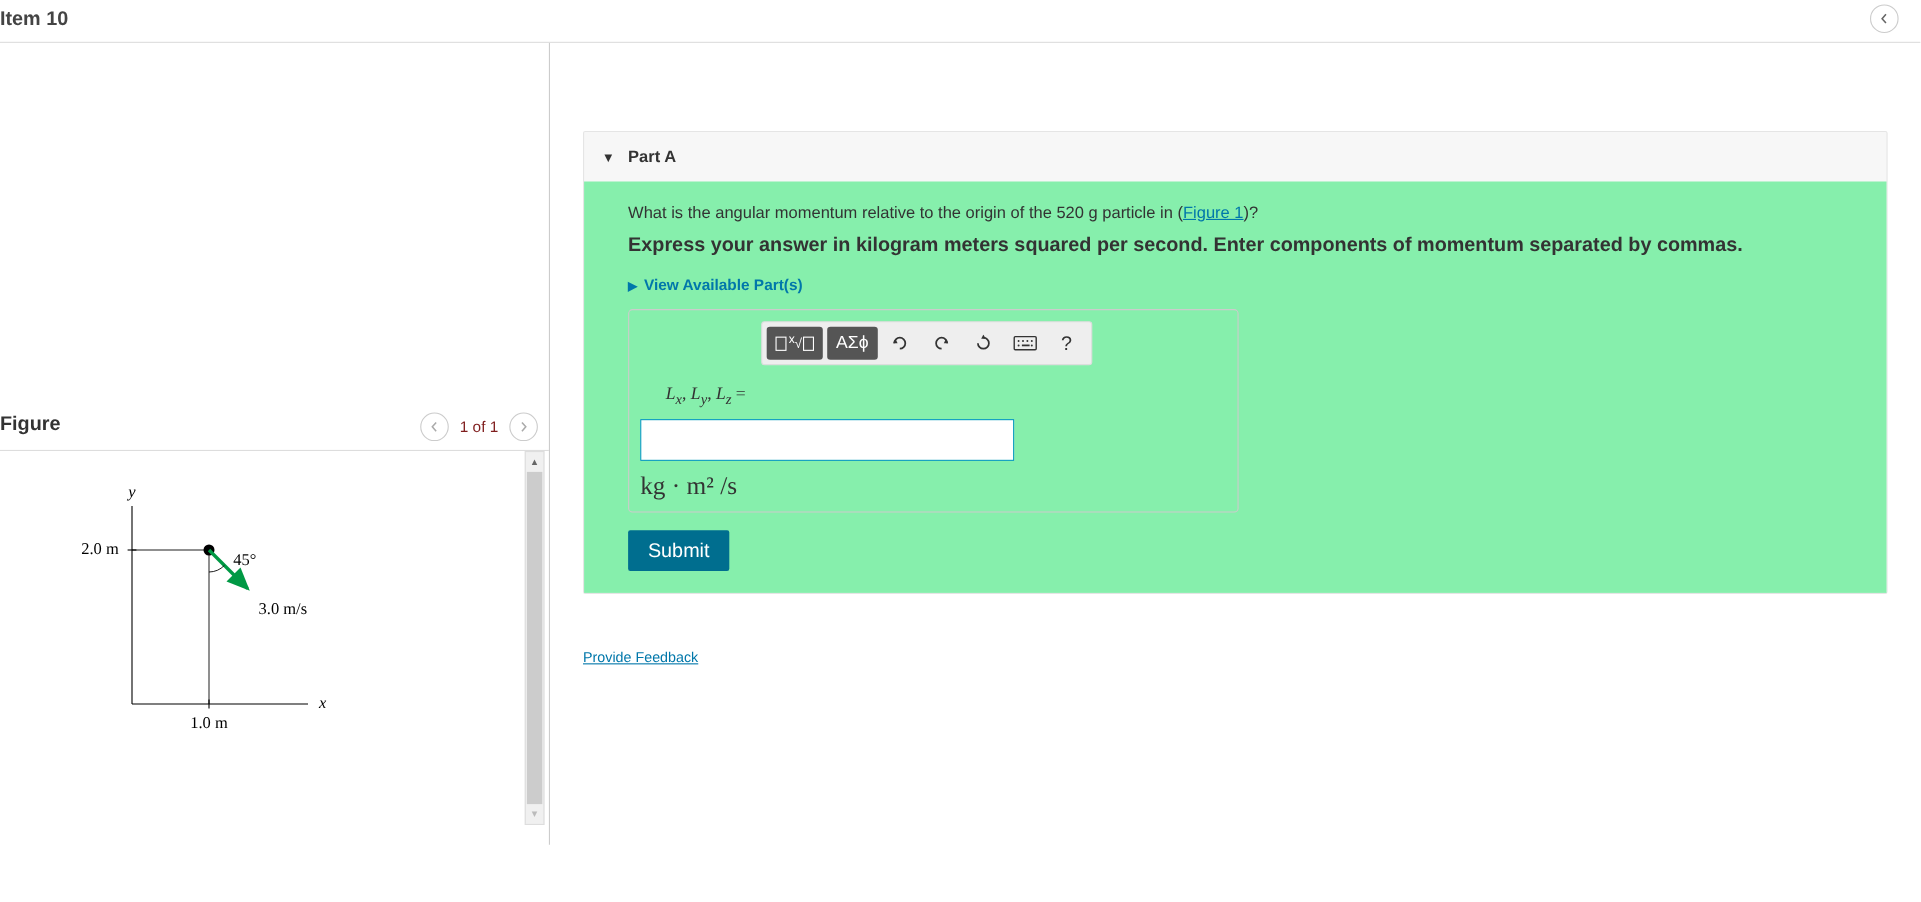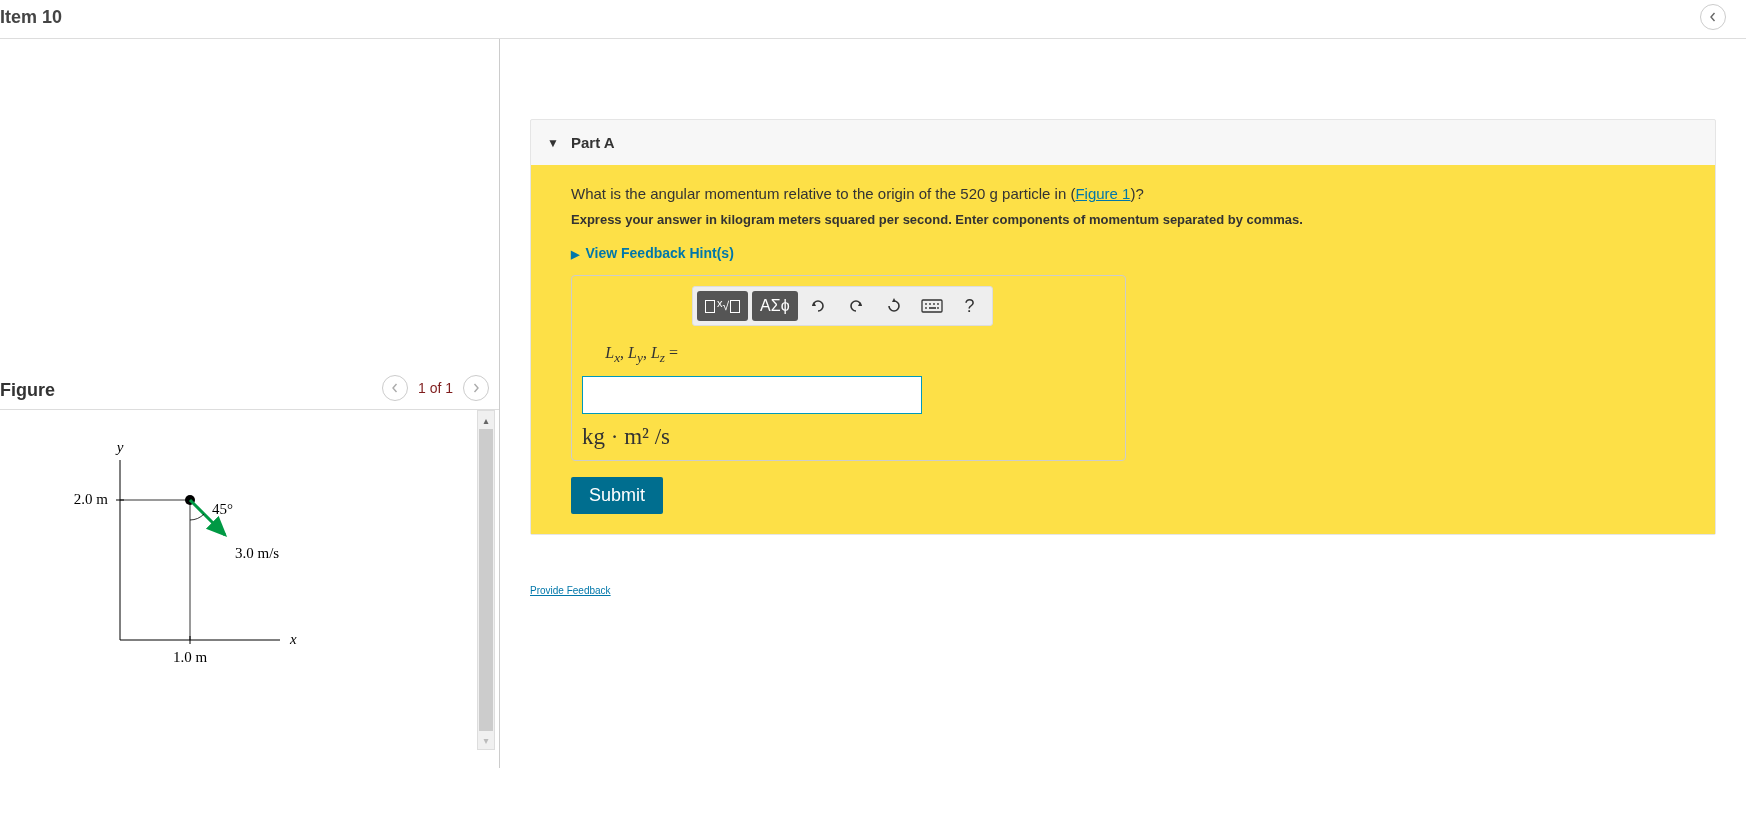--- a/index.html
+++ b/index.html
@@ -49,21 +49,21 @@
     border-right: 1px solid #ccc;
     position: relative;
   }
   .right-panel {
     flex: 1;
     padding: 80px 30px 20px 30px;
   }
   .figure-header {
     display: flex;
     justify-content: space-between;
-    align-items: flex-end;
+    align-items: flex-start;
     padding: 0 10px 8px 0;
     border-bottom: 1px solid #ddd;
     margin-top: 336px;
   }
   .figure-title {
     font-size: 18px;
     font-weight: bold;
   }
   .fig-nav {
     display: flex;
@@ -128,35 +128,35 @@
     position: relative;
     cursor: pointer;
   }
   .part-caret {
     position: absolute;
     left: 16px; top: 50%;
     transform: translateY(-50%);
     font-size: 12px;
   }
   .part-content {
-    background: #fde047;
+    background: #86efac;
     padding: 20px 0 20px 40px;
   }
   .question {
     font-size: 15px;
     margin-bottom: 10px;
   }
   .fig-link {
     color: #0077aa;
     text-decoration: underline;
     cursor: pointer;
   }
   .instruction {
     font-weight: bold;
-    font-size: 13px;
+    font-size: 18px;
     margin-bottom: 18px;
   }
   .hints {
     color: #0077aa;
     font-weight: bold;
     font-size: 14px;
     cursor: pointer;
     margin-bottom: 14px;
   }
   .hints .tri {
@@ -231,21 +231,21 @@
     padding: 8px 18px;
     font-size: 18px;
     border-radius: 2px;
     cursor: pointer;
   }
   .feedback-link {
     display: inline-block;
     margin-top: 50px;
     color: #0077aa;
     text-decoration: underline;
-    font-size: 10px;
+    font-size: 13px;
     cursor: pointer;
   }
   .svg-text { font-family: 'Times New Roman', serif; font-size: 15px; fill:#000; }
   .svg-axis-label { font-style: italic; }
 </style>
 </head>
 <body>
 
 <div class="page">
   <div class="item-header">
@@ -321,21 +321,21 @@
         <div class="part-header">
           <span class="part-caret">▼</span>
           <span>Part A</span>
         </div>
         <div class="part-content">
           <div class="question">
             <span>What is the angular momentum relative to the origin of the 520 g particle in (</span><a class="fig-link">Figure 1</a><span>)?</span>
           </div>
           <div class="instruction">Express your answer in kilogram meters squared per second. Enter components of momentum separated by commas.</div>
           <div class="hints">
-            <span class="tri">▶</span><span>View Feedback Hint(s)</span>
+            <span class="tri">▶</span><span>View Available Part(s)</span>
           </div>
           <div class="answer-box">
             <div class="toolbar">
               <button class="tool-btn dark" style="font-size:13px;">
                 <span style="display:inline-block;width:10px;height:13px;border:1px solid #fff;margin-right:2px;"></span>
                   <span style="font-size:11px;position:relative;top:-3px;">x</span>
                   <span style="font-size:12px;">√</span>
                   <span style="display:inline-block;width:10px;height:13px;border:1px solid #fff;margin-left:1px;"></span>
               </button>
               <button class="tool-btn dark">ΑΣϕ</button>

